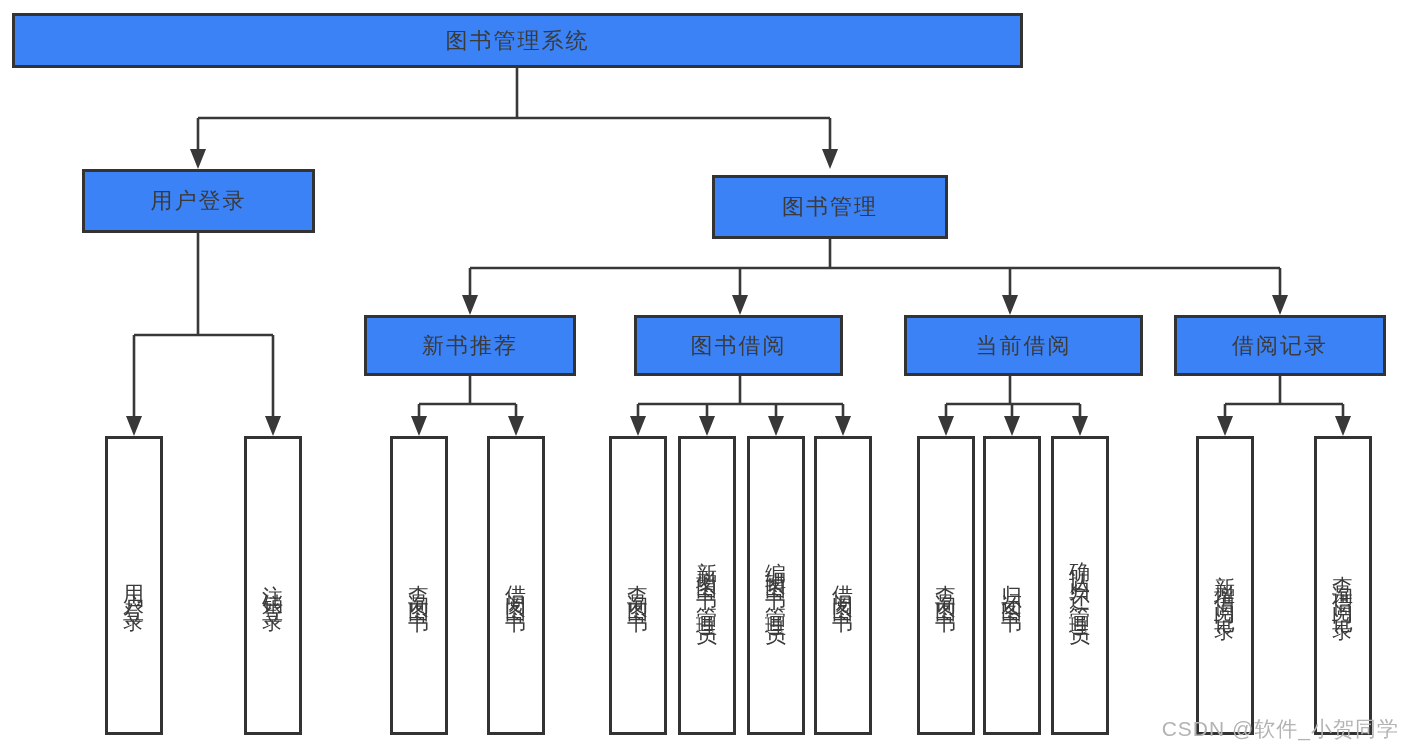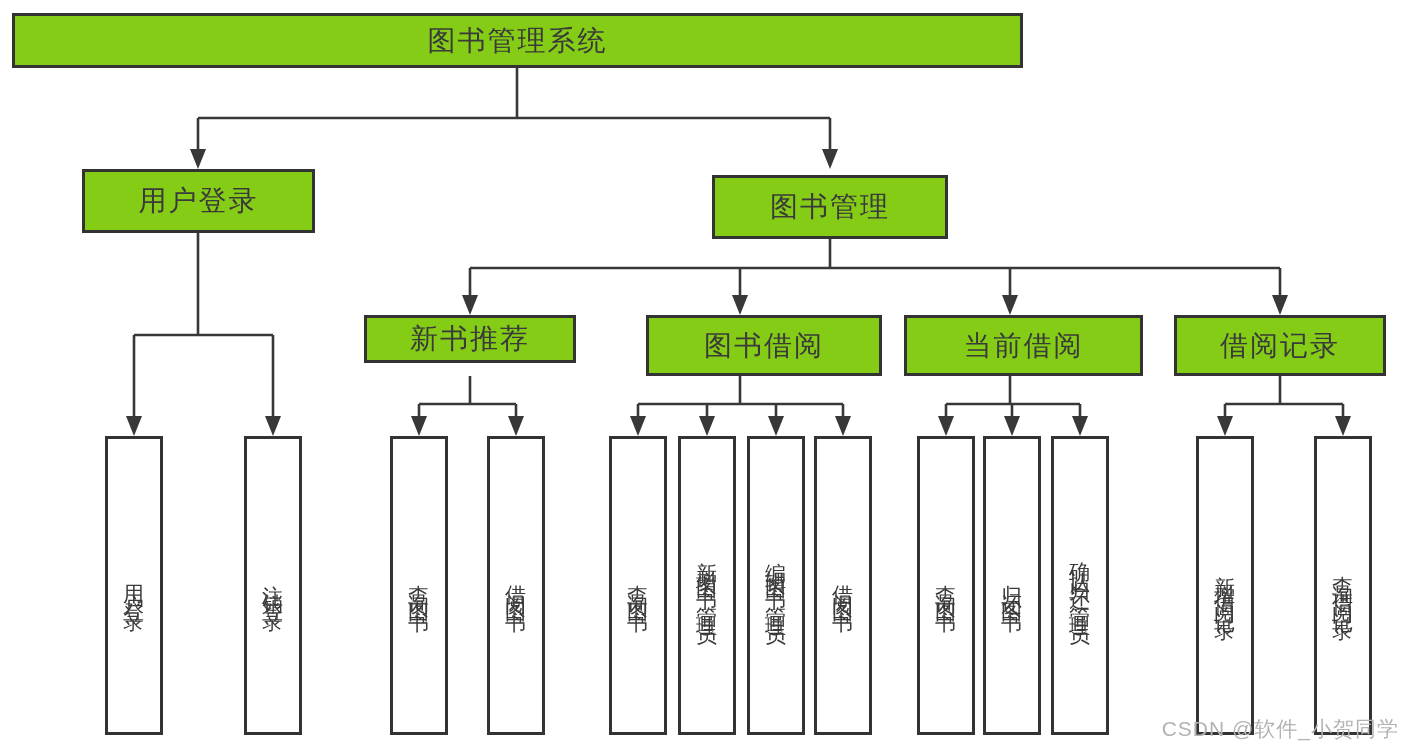--- a/index.html
+++ b/index.html
@@ -30,26 +30,26 @@
   }
   .connector-path {
     fill: none;
     stroke: var(--line);
     stroke-width: 2.6;
   }
   .arrowhead { fill: var(--line); stroke: none; }
 
   .hbox {
     position: absolute;
-    background: #84cc16;
+    background: #3b82f6;
     border: 3px solid var(--box-border);
     display: flex;
     align-items: center;
     justify-content: center;
-    font-size: 28px;
+    font-size: 22px;
     letter-spacing: 2px;
     color: var(--text);
     white-space: nowrap;
   }
 
   .vbox {
     position: absolute;
     top: 436px;
     width: 58px;
     height: 299px;
@@ -113,22 +113,22 @@
       <polygon class="arrowhead" points="1217,416 1233,416 1225,436"></polygon>
       <polygon class="arrowhead" points="1335,416 1351,416 1343,436"></polygon>
     </g>
   </svg>
 
   <div class="hbox" style="left:12px; top:13px; width:1011px; height:55px;">图书管理系统</div>
 
   <div class="hbox" style="left:82px; top:169px; width:233px; height:64px;">用户登录</div>
   <div class="hbox" style="left:712px; top:169px; width:236px; height:64px;margin-top:6px;">图书管理</div>
 
-  <div class="hbox" style="left:364px; top:315px; width:212px; height:48px;text-align:center;">新书推荐</div>
-  <div class="hbox" style="left:634px; top:315px; width:236px; height:61px;margin-left:12px;">图书借阅</div>
+  <div class="hbox" style="left:364px; top:315px; width:212px; height:61px;text-align:center;">新书推荐</div>
+  <div class="hbox" style="left:634px; top:315px; width:209px; height:61px;">图书借阅</div>
   <div class="hbox" style="left:904px; top:315px; width:239px; height:61px;">当前借阅</div>
   <div class="hbox" style="left:1174px; top:315px; width:212px; height:61px;">借阅记录</div>
 
   <div class="vbox" style="left:105px;">
     <span class="vtext">用户登录</span>
   </div>
   <div class="vbox" style="left:244px;">
     <span class="vtext">注销登录</span>
   </div>
 

